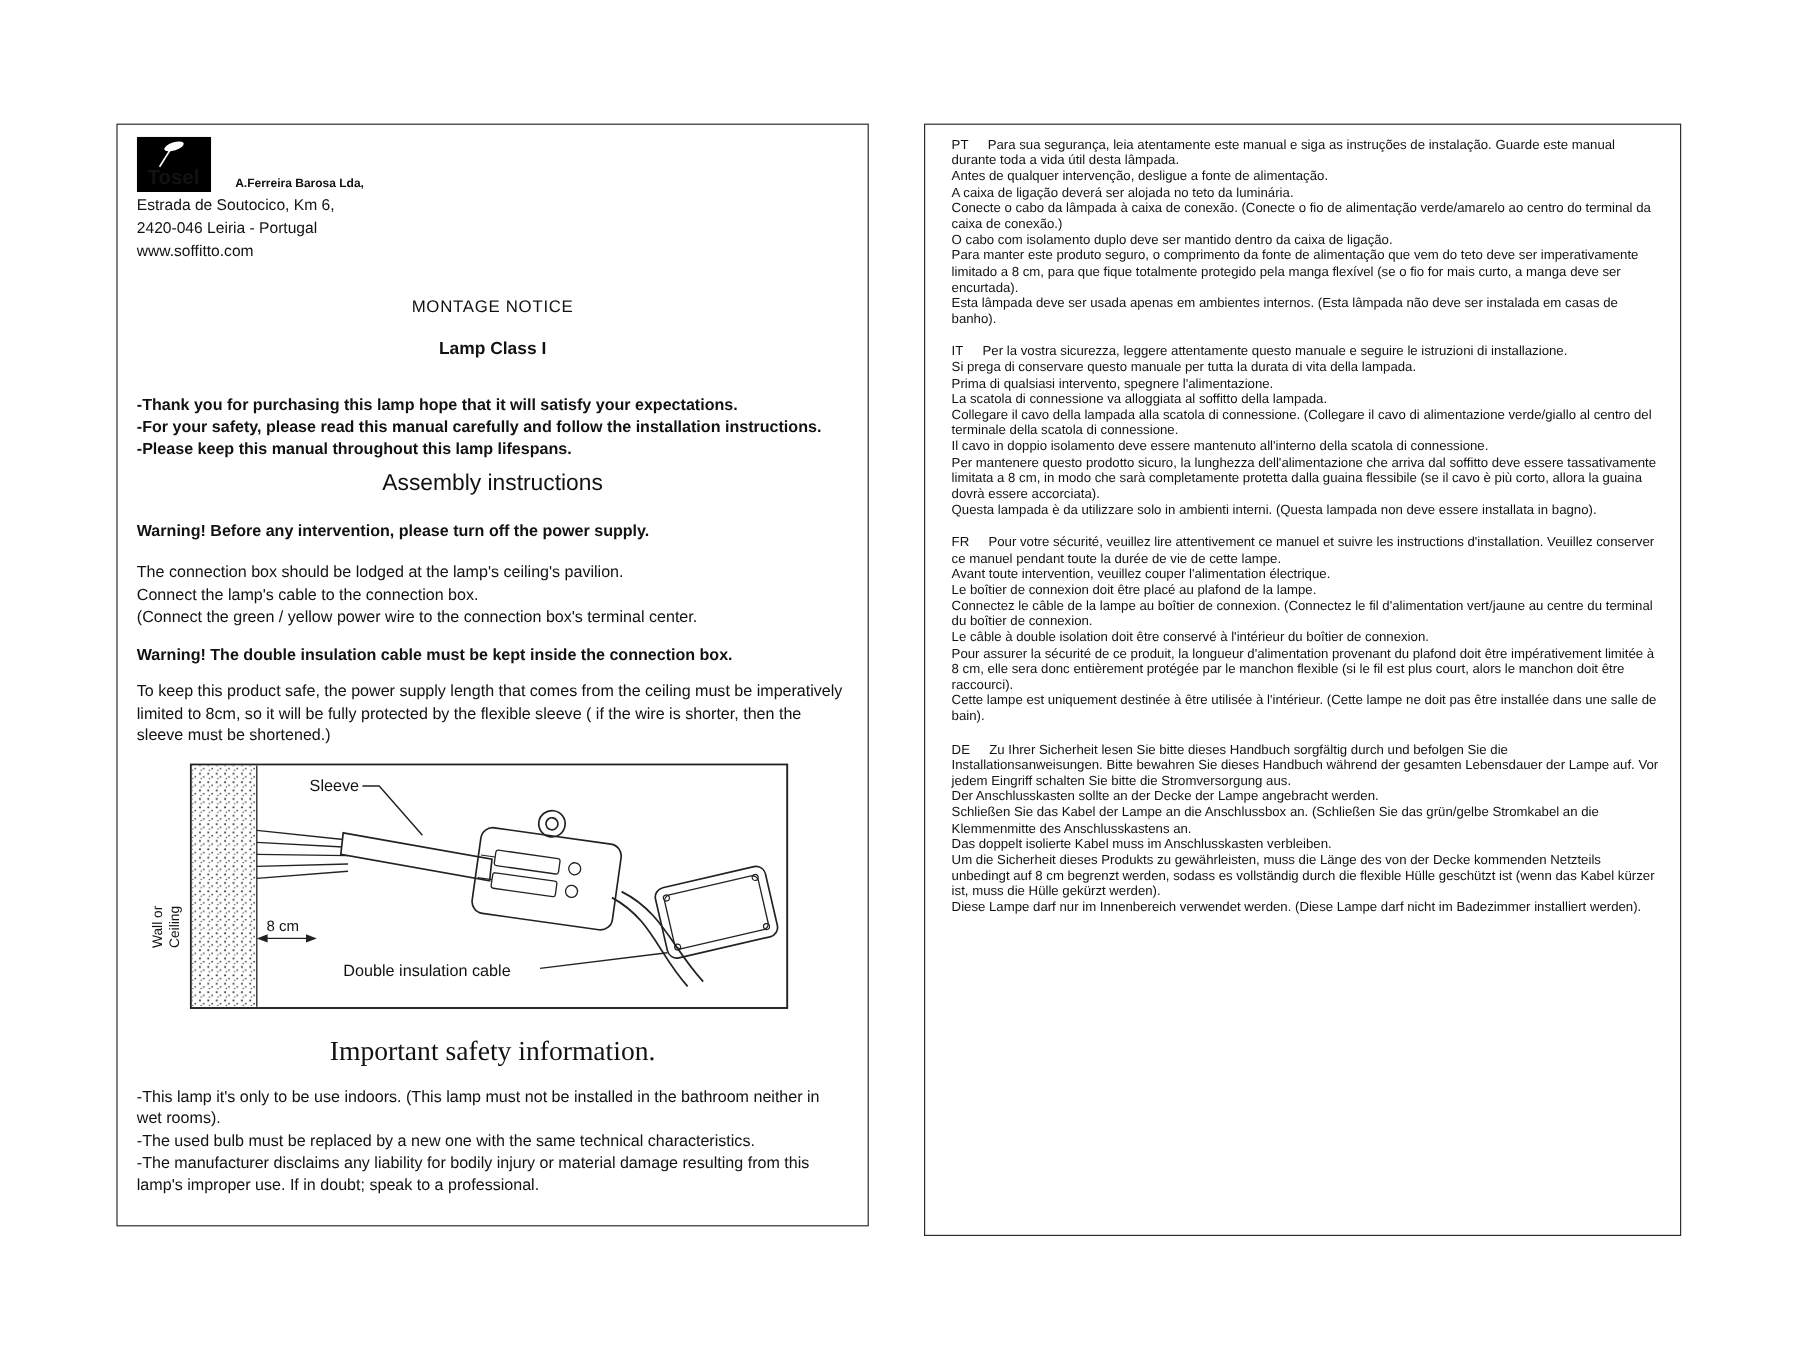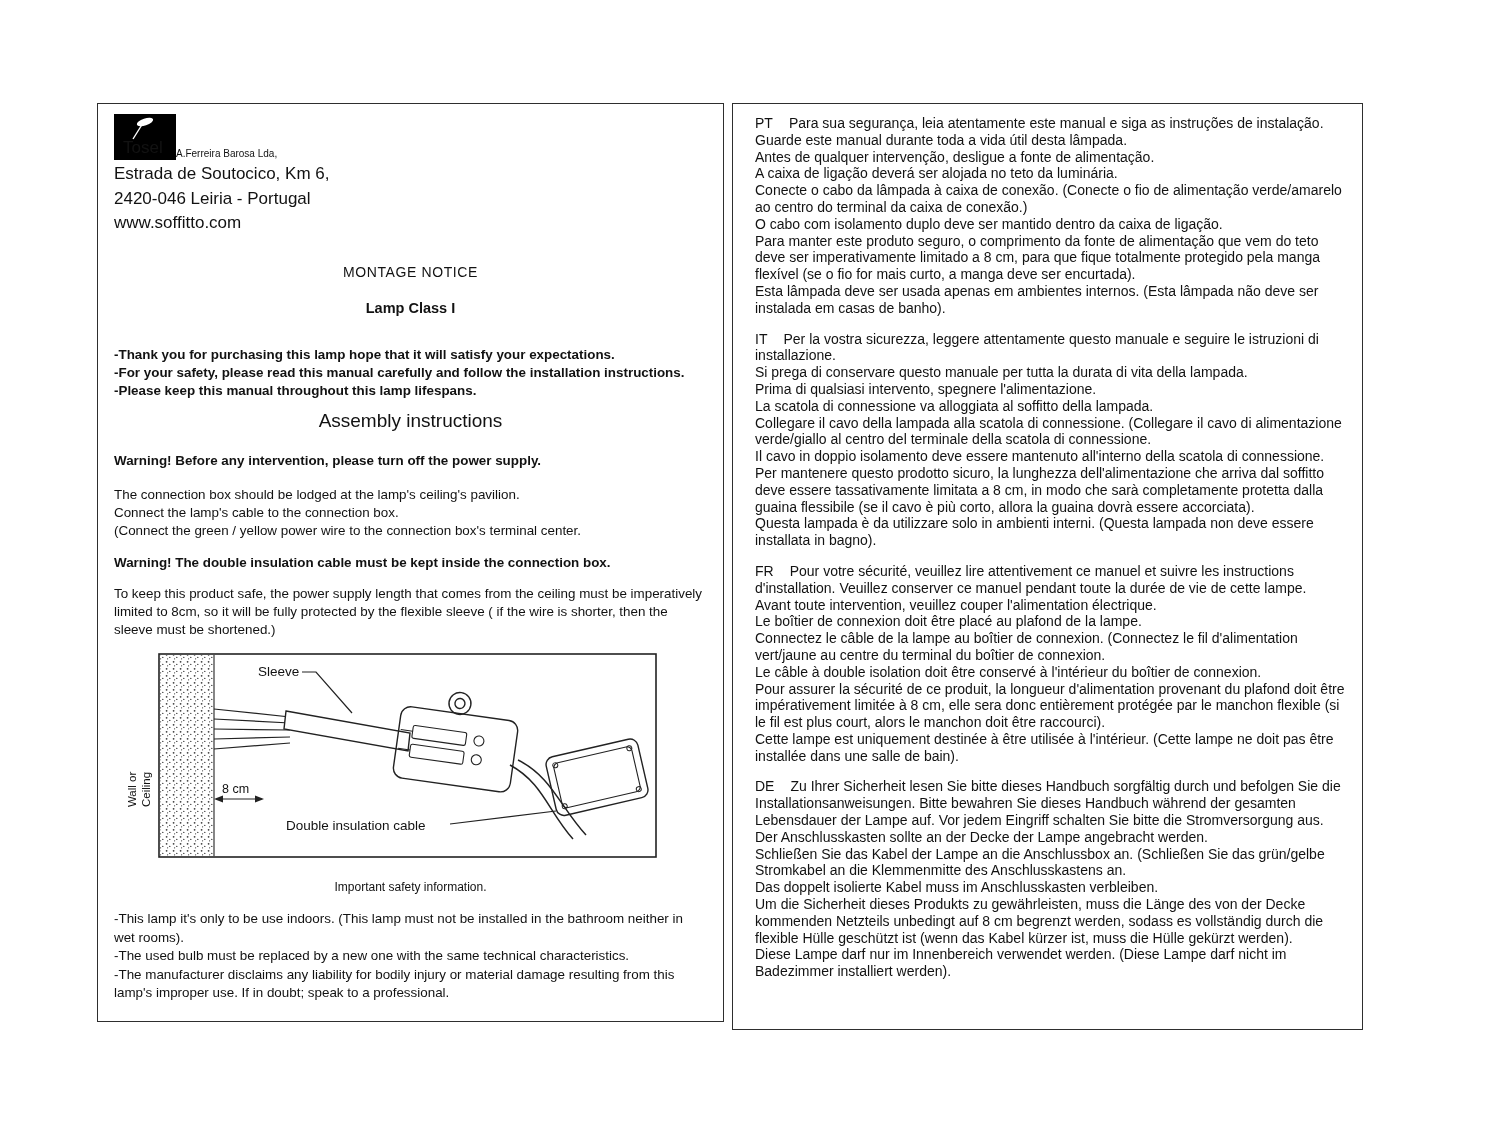--- a/index.html
+++ b/index.html
@@ -17,31 +17,31 @@
     background: #fff;
     border: 1.5px solid #2e2e2e;
     box-sizing: border-box;
   }
   .left-panel {
     left: 97px; top: 103px;
     width: 627px; height: 919px;
     padding: 10px 16px;
   }
   .right-panel {
-    left: 732px; top: 103px;
+    left: 770px; top: 103px;
     width: 631px; height: 927px;
     padding: 11px 16px 10px 22px;
-    font-size: 14px;
+    font-size: 11px;
     line-height: 1.2;
   }
   
-  .logo-row { display: flex; align-items: flex-end; gap: 0; }
+  .logo-row { display: flex; align-items: flex-end; gap: 20px; font-weight: bold; }
   .logo-box { width: 62px; height: 46px; display: block; }
   .addr-first { font-size: 10px; padding-bottom: 1px; }
-  .addr-line { font-size: 17px; line-height: 1.45; }
+  .addr-line { font-size: 13px; line-height: 1.45; }
   .addr-block { margin-top: 2px; }
   .montage-title {
     text-align: center;
     font-size: 14px;
     letter-spacing: 0.6px;
     margin-top: 28px;
   }
   .lamp-class {
     text-align: center;
     font-size: 14.5px;
@@ -78,22 +78,23 @@
     position: absolute;
     left: -36px;
     top: 122px;
     font-size: 11.5px;
     line-height: 1.25;
     white-space: pre-line;
     transform: rotate(-90deg);
   }
   .safety-heading {
     text-align: center;
-    font-size: 12px;
+    font-size: 23px;
     margin-top: 22px;
+    font-family: Liberation Serif, serif;
   }
   .safety-block { margin-top: 16px; line-height: 1.38; }
   
   .lang-section { margin: 0 0 14px 0; }
   .lang-code {
     display: inline;
     margin-right: 16px;
   }
   .lang-text { white-space: pre-line; }
   

